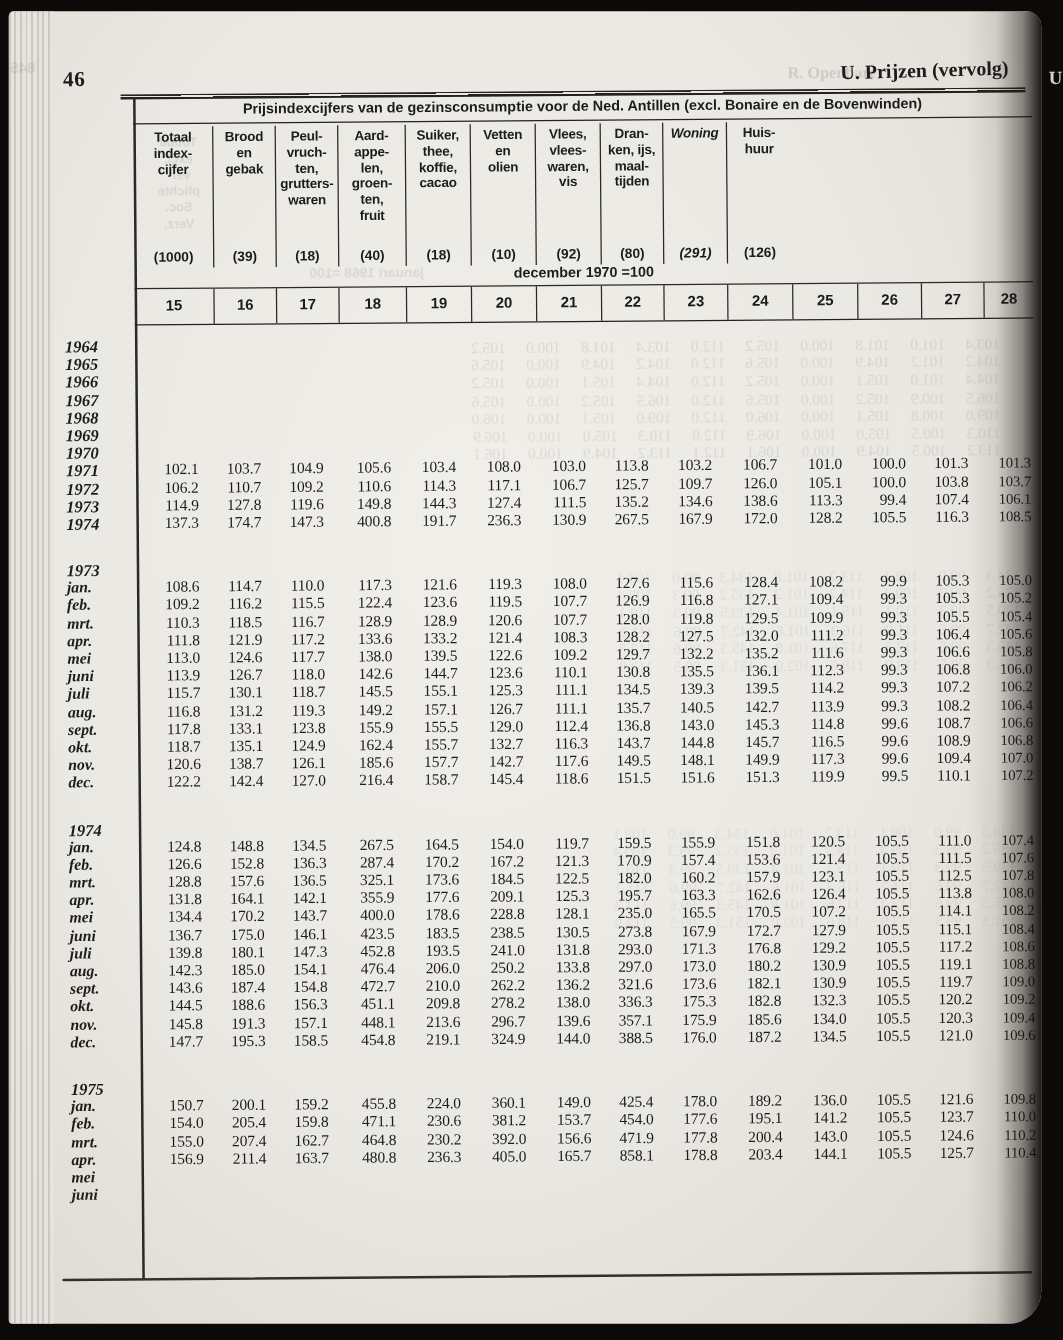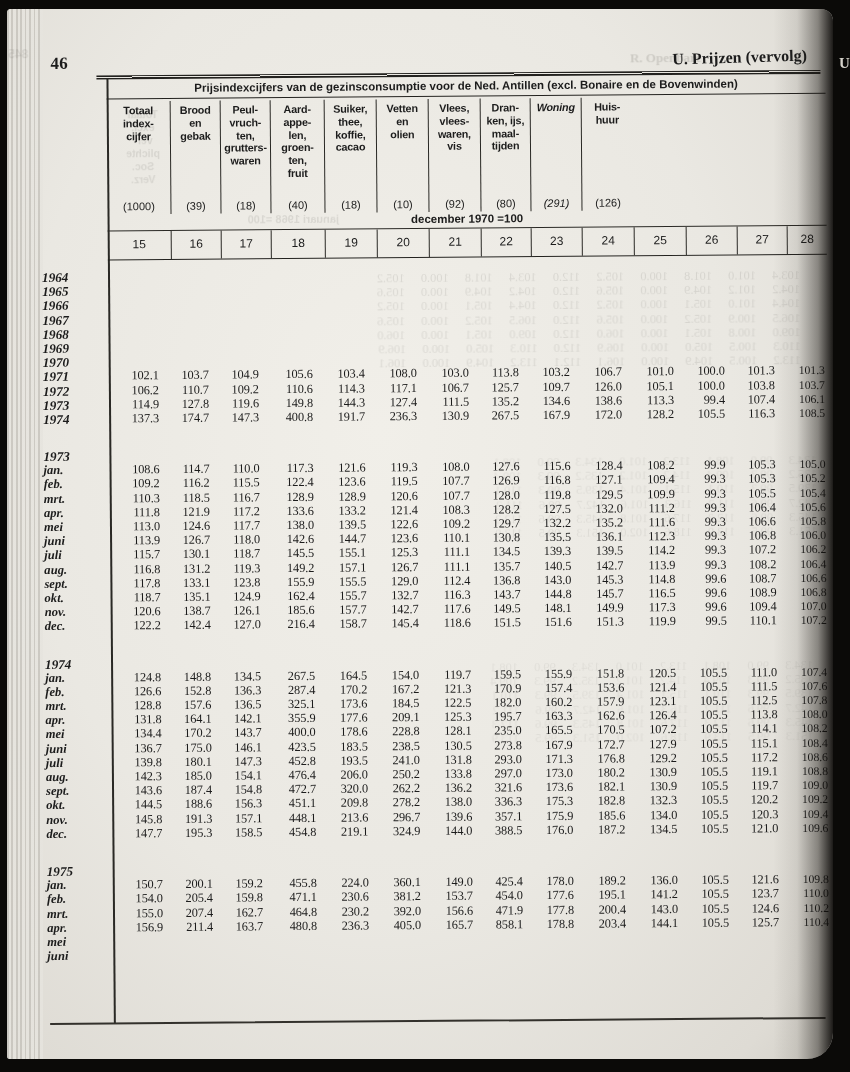--- a/index.html
+++ b/index.html
@@ -22,33 +22,33 @@
         background:linear-gradient(#23221f 0 30%,rgba(0,0,0,0) 30% 55%,#23221f 55% 100%)}
   .vline-main{position:absolute;left:103px;top:67px;width:1.6px;height:945px;background:#2a2925}
   .tbl-title{position:absolute;left:103px;top:71px;width:719px;text-align:center;
         font-weight:700;font-size:11.5px;border-bottom:1.3px solid #23221f;padding-bottom:4px}
   .hdr-grid{position:absolute;left:103px;top:90px;width:719px;height:113px;display:grid}
   .hcell{box-sizing:border-box;display:flex;flex-direction:column;justify-content:space-between;
         align-items:center;padding:3px 1px 2px;border-left:1.2px solid #2a2925}
   .hcell.first{border-left:none}
   .hlbl{font-weight:700;font-size:10.8px;line-height:12.8px;text-align:center;
         white-space:pre-line;letter-spacing:-.2px}
-  .hwgt{font-weight:400;font-size:11px}
+  .hwgt{font-weight:700;font-size:11px}
   .it{font-style:italic}
   .note-row{position:absolute;left:103px;top:204px;width:719px;height:15px;text-align:center;
         font-weight:700;font-size:11.5px}
   .num-grid{position:absolute;left:103px;top:219px;width:719px;height:28px;display:grid;
         border-top:1.2px solid #2a2925;border-bottom:1.5px solid #23221f}
-  .ncell{box-sizing:border-box;text-align:center;font-weight:400;font-size:12px;line-height:27px;
+  .ncell{box-sizing:border-box;text-align:center;font-weight:700;font-size:12px;line-height:27px;
         border-left:1.2px solid #2a2925}
   .ncell.first{border-left:none}
   .tbody{position:absolute;left:35px;top:258px;width:788px}
   .trow{display:grid;height:14.2px;line-height:14.2px}
   .gap{height:23px}
-  .rlabel{font:italic 700 12.6px "Liberation Serif",serif;padding-left:2px;white-space:nowrap}
+  .rlabel{font:italic 700 12.6px "Liberation Serif",serif;padding-left:12px;white-space:nowrap}
   .rlabel.year{font-size:13.2px}
   .dcell{font-family:"Liberation Serif",serif;font-size:12.4px;text-align:right;
         padding-right:13px;letter-spacing:-.1px}
   .dcell.last{padding-right:3px;font-size:11.8px}
   .rule-bottom{position:absolute;left:39px;top:1011px;width:776px;height:1.8px;background:#33312c;border-radius:1px}
   .ghost{position:absolute;color:#53514c;opacity:.13;transform:scaleX(-1);filter:blur(.4px);
         font-family:"Liberation Serif",serif;pointer-events:none;white-space:pre-line}
   .ghost.sans{font-family:"Liberation Sans",sans-serif}
   .ghost-fwd{position:absolute;color:#6b6861;opacity:.22;filter:blur(.5px);pointer-events:none;
         font:700 13px "Liberation Serif",serif}
@@ -730,21 +730,21 @@
           <div class="dcell">105.5</div>
           <div class="dcell">119.1</div>
           <div class="dcell last">108.8</div>
         </div>
         <div class="trow" style="grid-template-columns: 68px 63px 50px 50px 54px 52px 52px 52px 50px 51px 52px 52px 51px 50px 40px;">
           <div class="rlabel">sept.</div>
           <div class="dcell">143.6</div>
           <div class="dcell">187.4</div>
           <div class="dcell">154.8</div>
           <div class="dcell">472.7</div>
-          <div class="dcell">320.0</div>
+          <div class="dcell">210.0</div>
           <div class="dcell">262.2</div>
           <div class="dcell">136.2</div>
           <div class="dcell">321.6</div>
           <div class="dcell">173.6</div>
           <div class="dcell">182.1</div>
           <div class="dcell">130.9</div>
           <div class="dcell">105.5</div>
           <div class="dcell">119.7</div>
           <div class="dcell last">109.0</div>
         </div>

